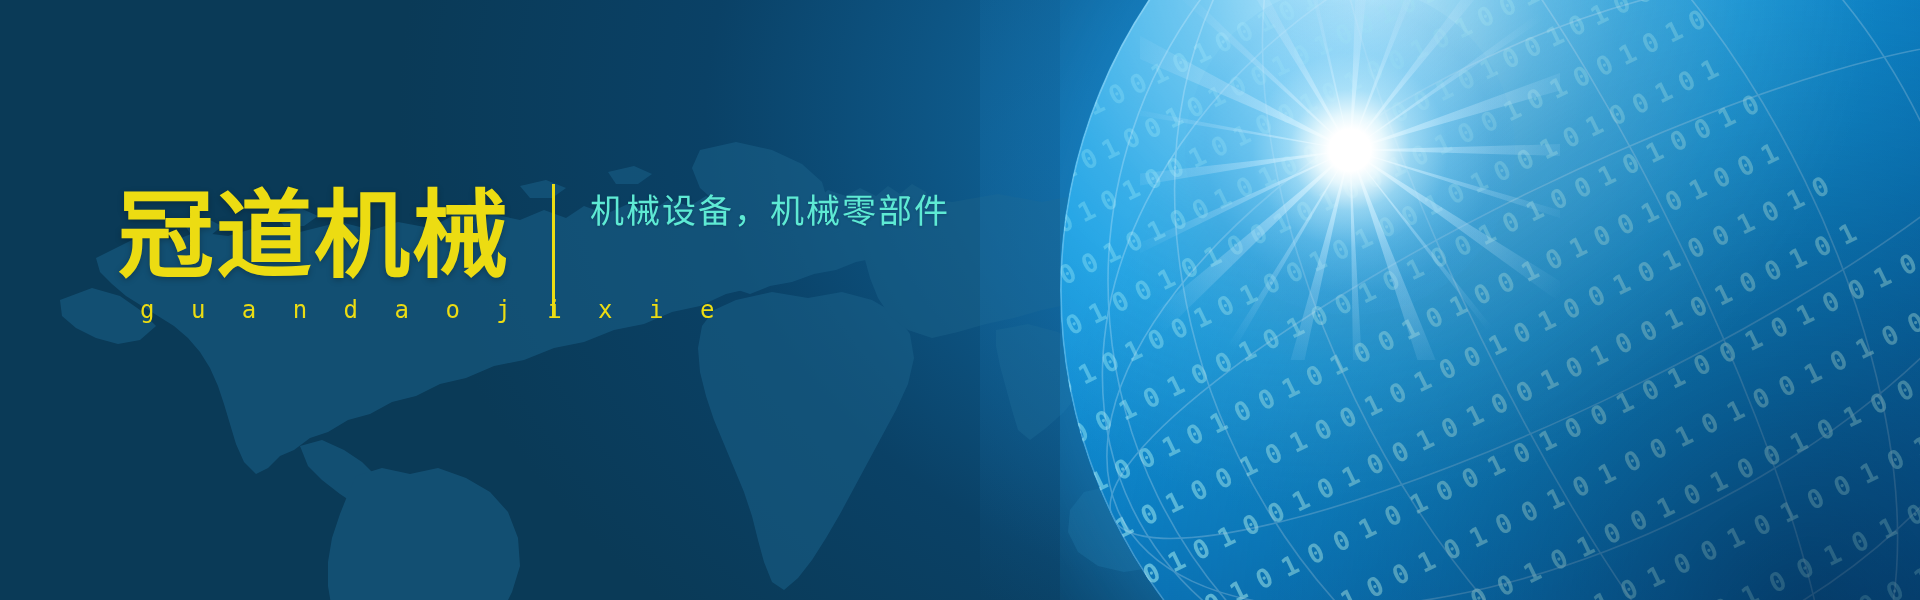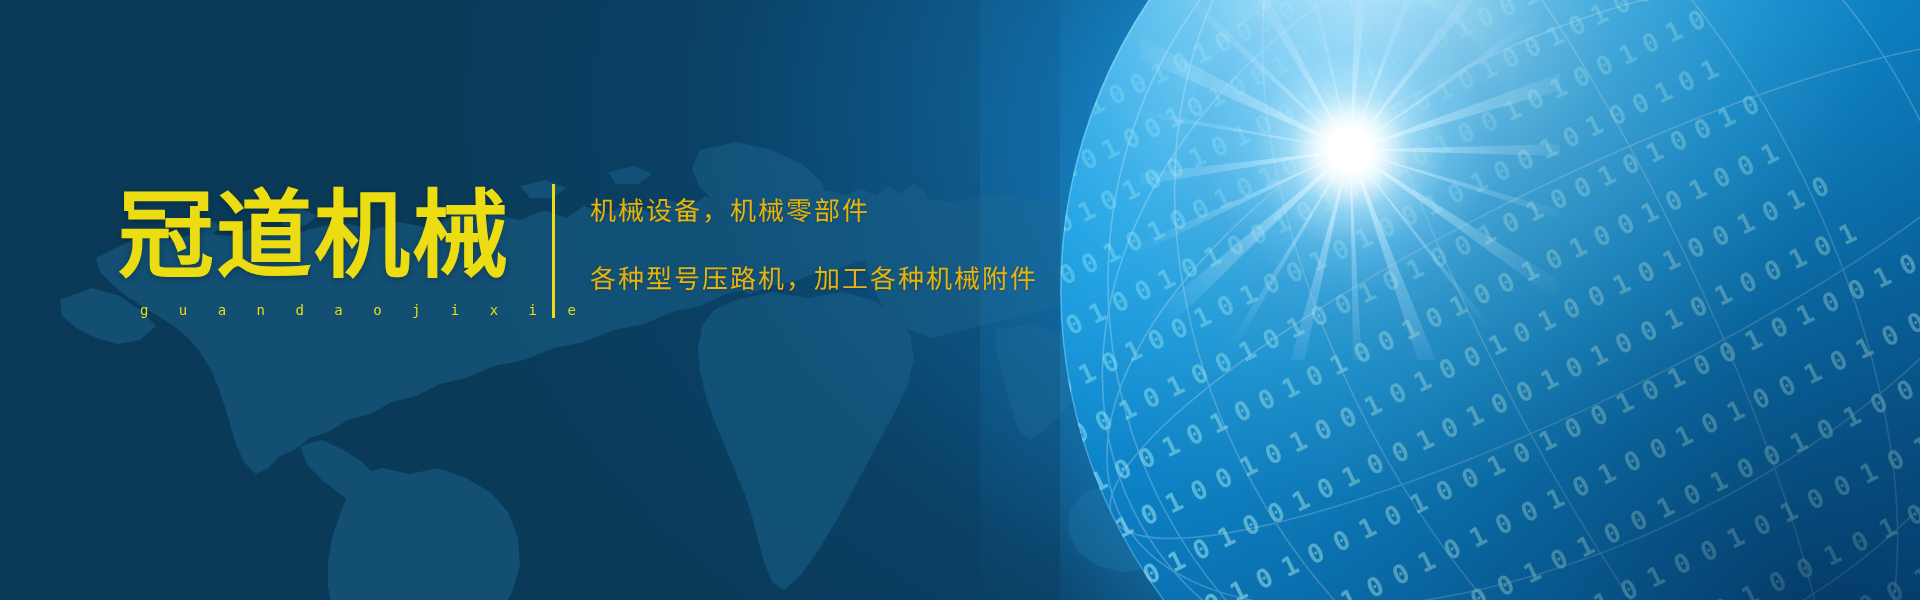--- a/index.html
+++ b/index.html
@@ -111,21 +111,21 @@
     font-size:96px;
     line-height:100px;
     letter-spacing:2px;
     font-weight:bold;
     color:#ecdc12;
     white-space:nowrap;
     text-shadow:0 2px 6px rgba(0,0,0,.25);
   }
   .logo-pinyin{
     margin-top:12px;
-    font-size:14px;
+    font-size:24px;
     line-height:24px;
     letter-spacing:11px;
     color:#ecdc12;
     padding-left:22px;
     white-space:nowrap;
     font-family:"DejaVu Sans Mono","Liberation Mono",monospace;
   }
 
   .divider{
     position:absolute;
@@ -133,24 +133,24 @@
     width:3px; height:134px;
     background:#ecdc12;
   }
 
   .taglines{
     position:absolute;
     left:590px; top:194px;
     width:600px;
   }
   .tagline{
-    font-size:26px;
+    font-size:34px;
     line-height:34px;
     letter-spacing:2px;
-    color:#eab308;
+    color:#5eead4;
     white-space:nowrap;
     margin-bottom:34px;
     text-shadow:0 1px 3px rgba(0,0,0,.20);
   }
   .tagline:last-child{margin-bottom:0;}
 </style>
 </head>
 <body>
 
 <div class="banner">
@@ -368,17 +368,16 @@
 
     <div class="logo-block">
       <div class="logo-cn">冠道机械</div>
       <div class="logo-pinyin">g u a n   d a o   j i   x i e</div>
     </div>
 
     <div class="divider"></div>
 
     <div class="taglines">
       <div class="tagline">机械设备，机械零部件</div>
-      <div class="tagline">各种型号压路机，加工各种机械附件</div>
     </div>
 
   </div>
 </div>
 
 </body></html>

